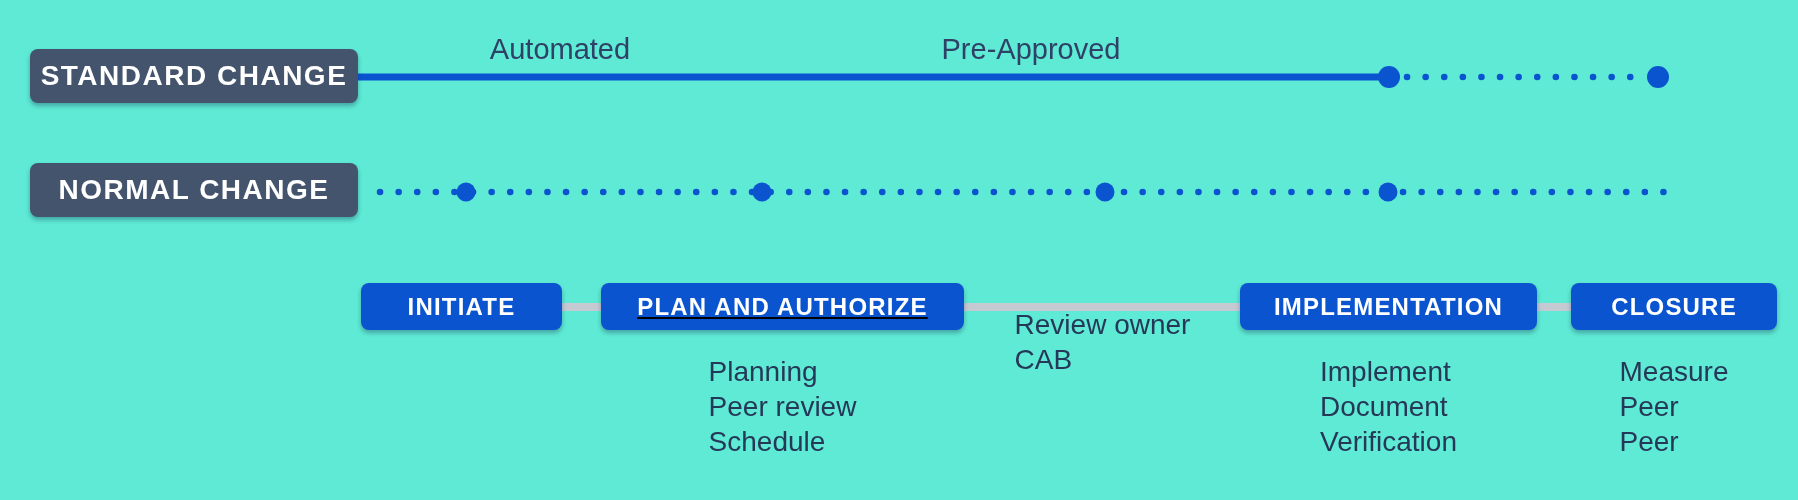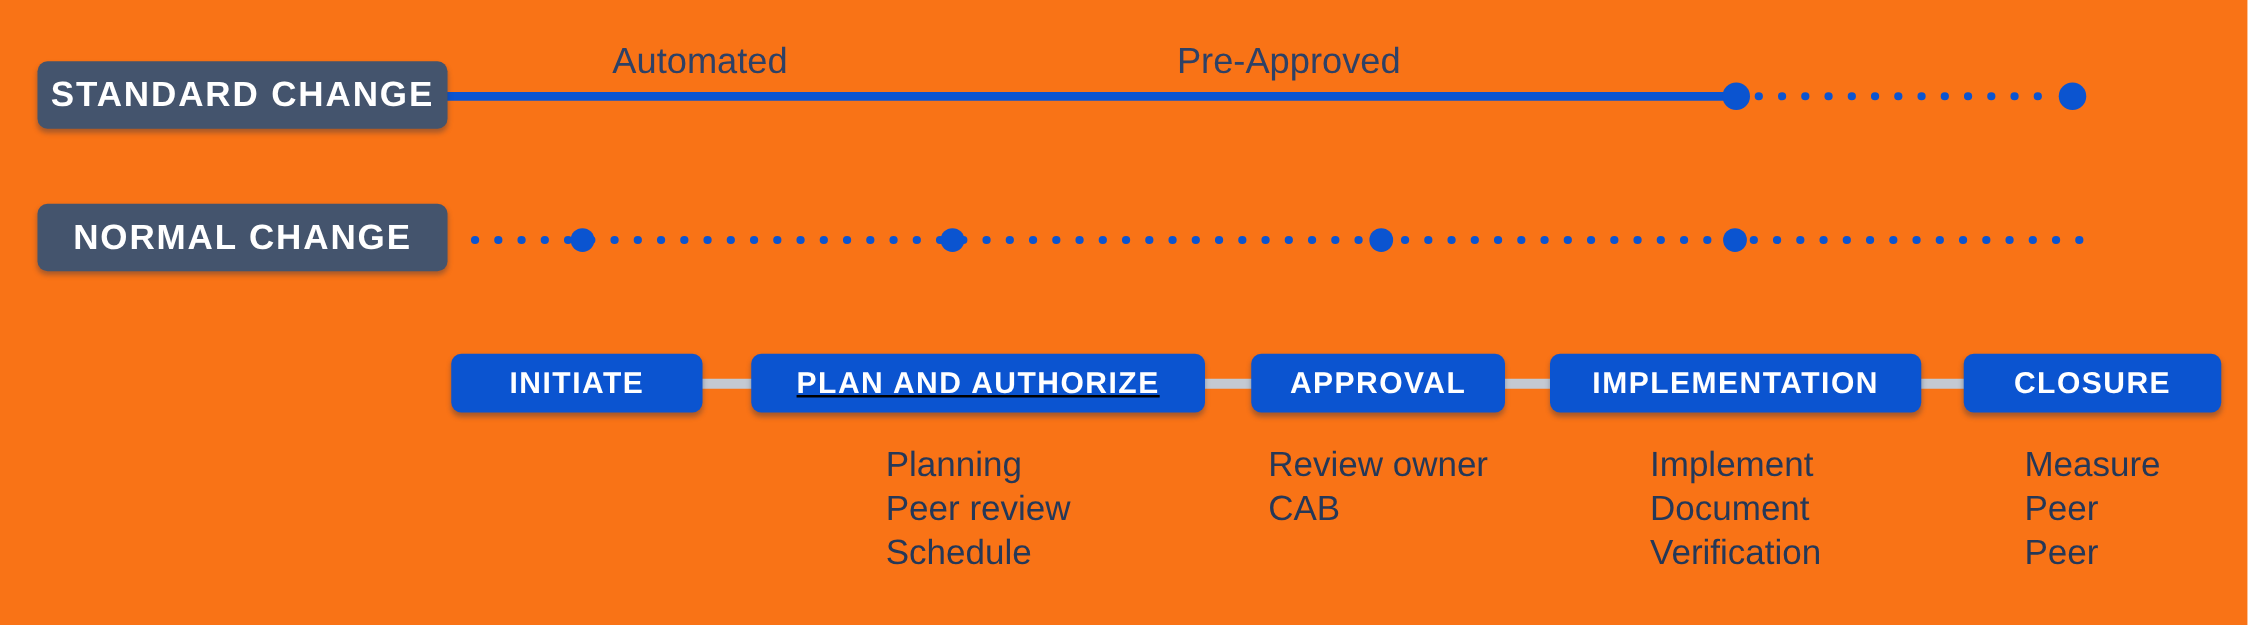--- a/index.html
+++ b/index.html
@@ -5,21 +5,21 @@
   html, body {
     margin: 0;
     padding: 0;
     background: #ffffff;
     font-family: "Liberation Sans", sans-serif;
   }
   .canvas {
     position: relative;
     width: 1798px;
     height: 500px;
-    background: #f97316;
+    background: #5eead4;
     overflow: hidden;
   }
   svg.lines-layer {
     position: absolute;
     left: 0; top: 0;
     z-index: 0;
   }
   .track-badge {
     position: absolute;
     left: 30px;
@@ -117,21 +117,20 @@
   <div class="stage-col" style="left:601px; width:363px;text-decoration:underline;">
     <div class="stage-box">PLAN AND AUTHORIZE</div>
     <div class="stage-items">
       <div>Planning</div>
       <div>Peer review</div>
       <div>Schedule</div>
     </div>
   </div>
 
   <div class="stage-col" style="left:1001px; width:203px;">
-    <div class="stage-box">APPROVAL</div>
     <div class="stage-items">
       <div>Review owner</div>
       <div>CAB</div>
     </div>
   </div>
 
   <div class="stage-col" style="left:1240px; width:297px;">
     <div class="stage-box">IMPLEMENTATION</div>
     <div class="stage-items">
       <div>Implement</div>

